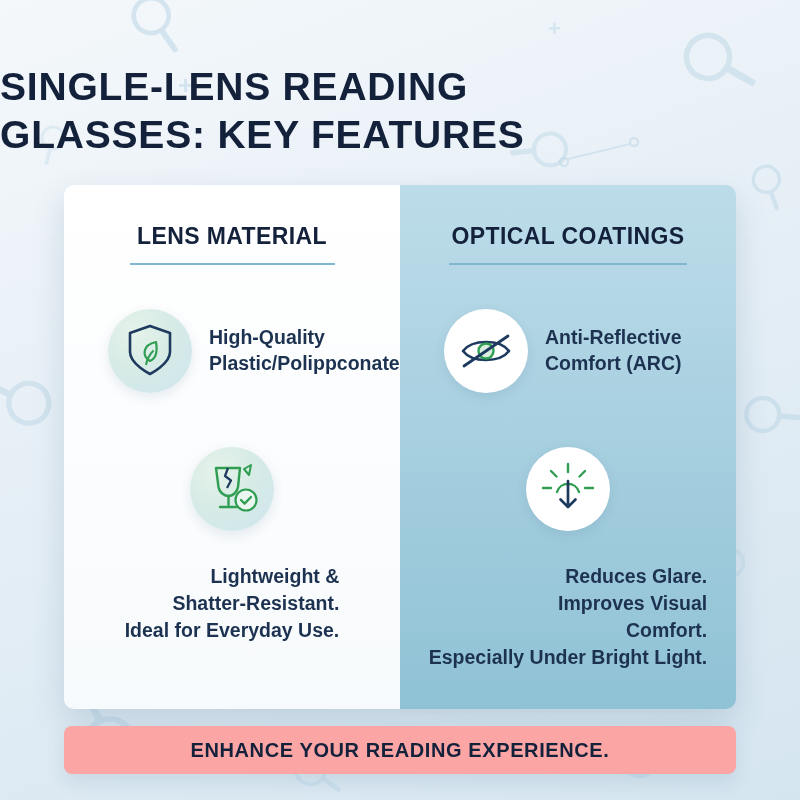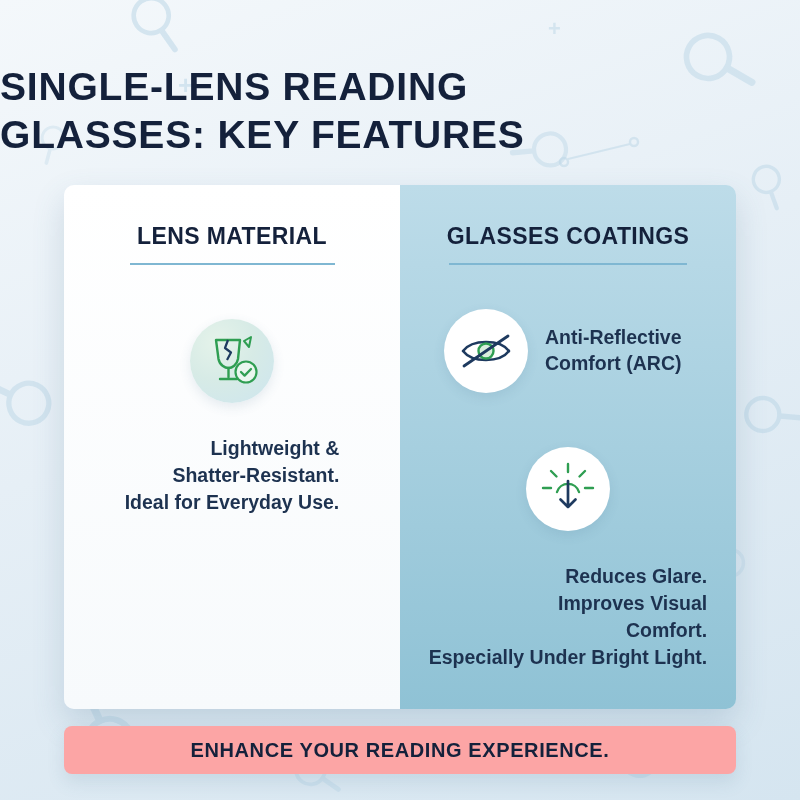--- a/index.html
+++ b/index.html
@@ -116,38 +116,49 @@
 <div class="title-wrap">
   <div class="title">SINGLE-LENS READING GLASSES: KEY FEATURES</div>
 </div>
 
 <div class="card">
 
   <div class="col col-left">
     <div class="col-heading">LENS MATERIAL</div>
     <div class="heading-rule rule-left"></div>
 
+    <div class="feature-row">
+      <div class="icon-circle tint-circle">
+        <svg width="84" height="84" viewBox="0 0 84 84">
+          <path d="M42 17 L62 24 V43 C62 55 42 65 42 65 C42 65 22 55 22 43 V24 Z" fill="none" stroke="#1e3a5f" stroke-width="2.6" stroke-linejoin="round"></path>
+          <path d="M42 52 C34 47 34 36 48 33 C50 45 47 50 42 52 Z" fill="none" stroke="#2f9e52" stroke-width="2.2" stroke-linejoin="round"></path>
+          <path d="M38 56 C39 50 41.5 45.5 45.5 41.5" fill="none" stroke="#2f9e52" stroke-width="2"></path>
+        </svg>
+      </div>
+      <div class="feature-text">High-Quality
+Plastic/Polippconate</div>
+    </div>
 
     <div class="icon-circle tint-circle centered-icon">
       <svg width="84" height="84" viewBox="0 0 84 84">
         <path d="M26 21 H50 L48 40 C47 46 42 49 38.5 49 C35 49 29.5 46 28.5 40 Z" fill="none" stroke="#2f9e52" stroke-width="2.4" stroke-linejoin="round"></path>
         <path d="M38 21 L35 29 L41 33.5 L37 41" fill="none" stroke="#1e3a5f" stroke-width="2.2" stroke-linejoin="round"></path>
         <path d="M54 22 L61 18 L59 28 Z" fill="none" stroke="#2f9e52" stroke-width="2" stroke-linejoin="round"></path>
         <path d="M38.5 49 V58 M30 60 H47" fill="none" stroke="#2f9e52" stroke-width="2.4" stroke-linecap="round"></path>
         <circle cx="56" cy="53" r="10.5" fill="#eaf6ef" stroke="#2f9e52" stroke-width="2.2"></circle>
         <path d="M51 53 L54.6 56.6 L61 50" fill="none" stroke="#2f9e52" stroke-width="2.3" stroke-linecap="round" stroke-linejoin="round"></path>
       </svg>
     </div>
     <div class="feature-text centered-text">Lightweight &amp;
 Shatter-Resistant.
 Ideal for Everyday Use.</div>
   </div>
 
   <div class="col col-right">
-    <div class="col-heading">GLASSES COATINGS</div>
+    <div class="col-heading">OPTICAL COATINGS</div>
     <div class="heading-rule rule-right"></div>
 
     <div class="feature-row">
       <div class="icon-circle white-circle">
         <svg width="84" height="84" viewBox="0 0 84 84">
           <path d="M19 42 C28 30 56 30 65 42 C56 54 28 54 19 42 Z" fill="none" stroke="#1e3a5f" stroke-width="2.6" stroke-linejoin="round"></path>
           <circle cx="42" cy="42" r="7.5" fill="#d9eedd" stroke="#2f9e52" stroke-width="2.4"></circle>
           <line x1="20" y1="57" x2="64" y2="27" stroke="#1e3a5f" stroke-width="2.8" stroke-linecap="round"></line>
         </svg>
       </div>

